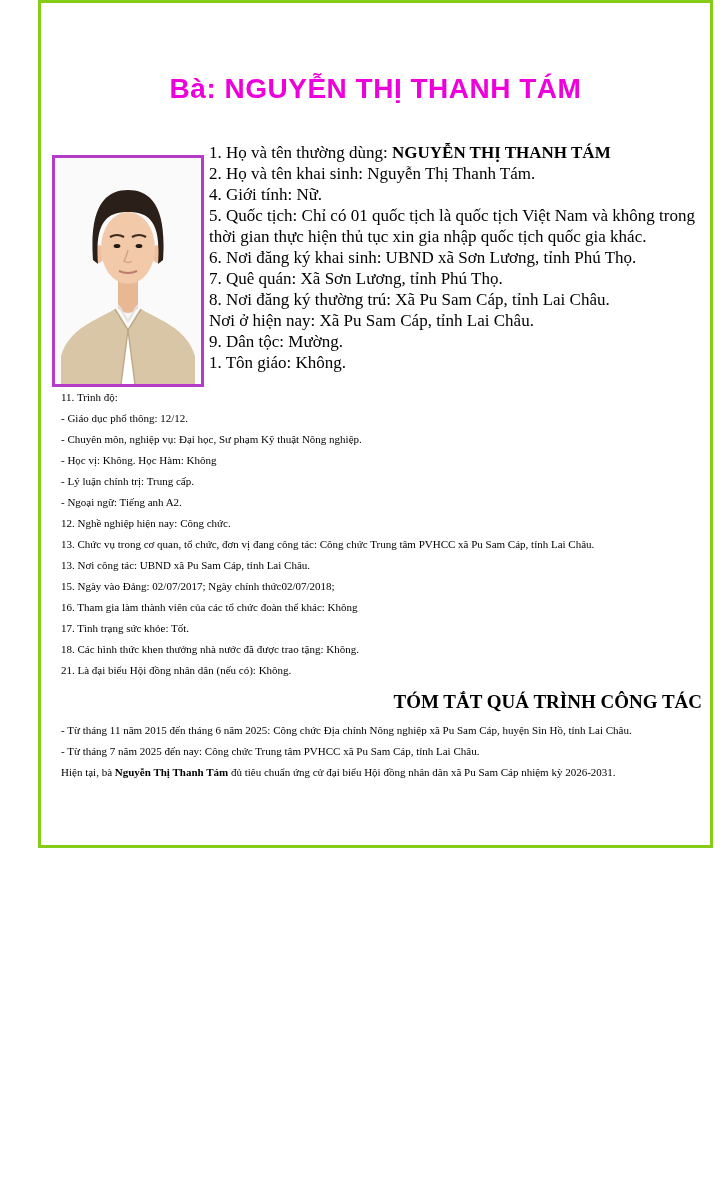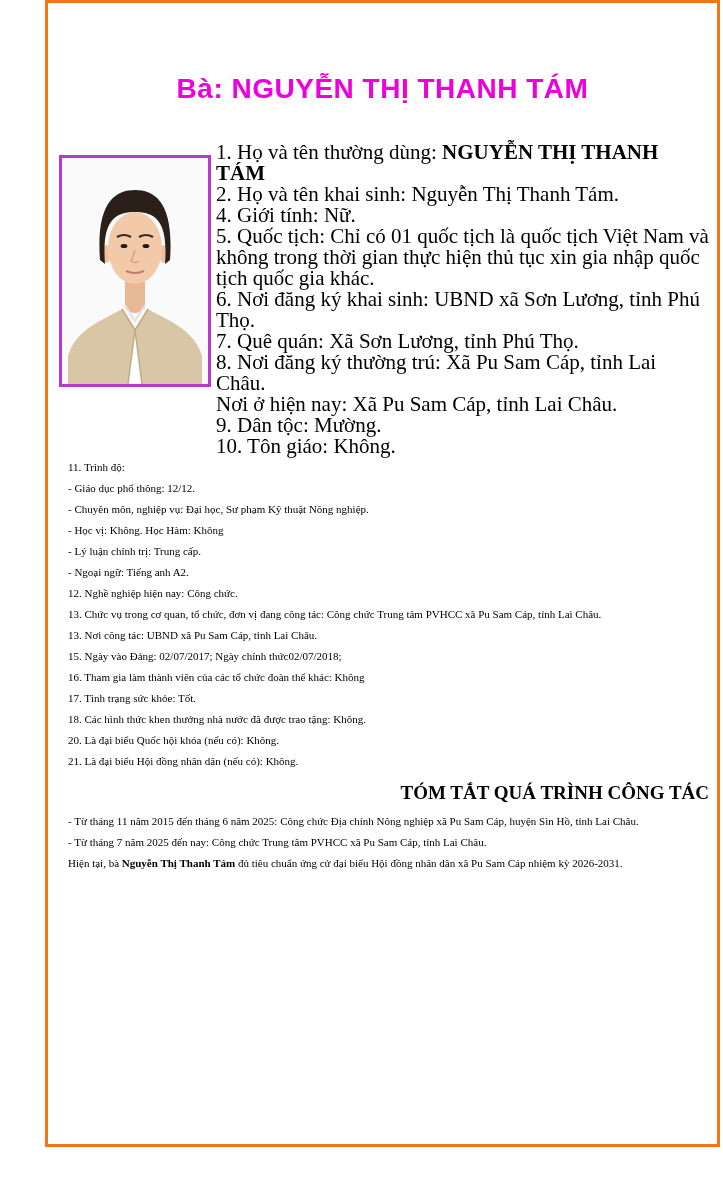--- a/index.html
+++ b/index.html
@@ -10,25 +10,25 @@
   body {
     width: 723px;
     height: 1200px;
     position: relative;
     font-family: "Liberation Serif", serif;
     color: #000;
     overflow: hidden;
   }
   .frame {
     position: absolute;
-    left: 45px;
+    left: 38px;
     top: 0;
     width: 675px;
-    height: 1147px;
-    border: 3px solid #f97316;
+    height: 848px;
+    border: 3px solid #84cc16;
     box-sizing: border-box;
     background: #ffffff;
   }
   .page-title {
     margin: 69px 0 0 0;
     text-align: center;
     font-family: "Liberation Sans", sans-serif;
     font-weight: bold;
     font-size: 28px;
     line-height: 34px;
@@ -45,21 +45,21 @@
     width: 146px;
     height: 226px;
     border: 3px solid #b43cc8;
     margin-top: 13px;
     background: #fbfafa;
     overflow: hidden;
   }
   .profile-list {
     margin-left: 5px;
     width: 494px;
-    font-size: 21px;
+    font-size: 17px;
     line-height: 21px;
   }
   .line { margin: 0; }
   .details, .history {
     margin: 0 8px 0 20px;
     font-size: 11px;
     line-height: 21px;
   }
   .section-heading {
     margin: 9px 8px 7px 20px;
@@ -115,39 +115,38 @@
     <div class="profile-list">
       <p class="line"><span>1. Họ và tên thường dùng: </span><b>NGUYỄN THỊ THANH TÁM</b></p>
       <p class="line">2. Họ và tên khai sinh: Nguyễn Thị Thanh Tám.</p>
       <p class="line">4. Giới tính: Nữ.</p>
       <p class="line">5. Quốc tịch: Chỉ có 01 quốc tịch là quốc tịch Việt Nam và không trong thời gian thực hiện thủ tục xin gia nhập quốc tịch quốc gia khác.</p>
       <p class="line">6. Nơi đăng ký khai sinh: UBND xã Sơn Lương, tỉnh Phú Thọ.</p>
       <p class="line">7. Quê quán: Xã Sơn Lương, tỉnh Phú Thọ.</p>
       <p class="line">8. Nơi đăng ký thường trú: Xã Pu Sam Cáp, tỉnh Lai Châu.</p>
       <p class="line">Nơi ở hiện nay: Xã Pu Sam Cáp, tỉnh Lai Châu.</p>
       <p class="line">9. Dân tộc: Mường.</p>
-      <p class="line">10. Tôn giáo: Không.</p>
+      <p class="line">1. Tôn giáo: Không.</p>
     </div>
   </div>
 
   <div class="details">
     <p class="line">11. Trình độ:</p>
     <p class="line">- Giáo dục phổ thông: 12/12.</p>
     <p class="line">- Chuyên môn, nghiệp vụ: Đại học, Sư phạm Kỹ thuật Nông nghiệp.</p>
     <p class="line">- Học vị: Không. Học Hàm: Không</p>
     <p class="line">- Lý luận chính trị: Trung cấp.</p>
     <p class="line">- Ngoại ngữ: Tiếng anh A2.</p>
     <p class="line">12. Nghề nghiệp hiện nay: Công chức.</p>
     <p class="line">13. Chức vụ trong cơ quan, tổ chức, đơn vị đang công tác: Công chức Trung tâm PVHCC xã Pu Sam Cáp, tỉnh Lai Châu.</p>
     <p class="line">13. Nơi công tác: UBND xã Pu Sam Cáp, tỉnh Lai Châu.</p>
     <p class="line">15. Ngày vào Đảng: 02/07/2017; Ngày chính thức02/07/2018;</p>
     <p class="line">16. Tham gia làm thành viên của các tổ chức đoàn thể khác: Không</p>
     <p class="line">17. Tình trạng sức khỏe: Tốt.</p>
     <p class="line">18. Các hình thức khen thưởng nhà nước đã được trao tặng: Không.</p>
-    <p class="line">20. Là đại biểu Quốc hội khóa (nếu có): Không.</p>
     <p class="line">21. Là đại biểu Hội đồng nhân dân (nếu có): Không.</p>
   </div>
 
   <h2 class="section-heading">TÓM TẮT QUÁ TRÌNH CÔNG TÁC</h2>
 
   <div class="history">
     <p class="line">- Từ tháng 11 năm 2015 đến tháng 6 năm 2025: Công chức Địa chính Nông nghiệp xã Pu Sam Cáp, huyện Sìn Hồ, tỉnh Lai Châu.</p>
     <p class="line">- Từ tháng 7 năm 2025 đến nay: Công chức Trung tâm PVHCC xã Pu Sam Cáp, tỉnh Lai Châu.</p>
     <p class="line"><span>Hiện tại, bà </span><b>Nguyễn Thị Thanh Tám</b><span> đủ tiêu chuẩn ứng cử đại biểu Hội đồng nhân dân xã Pu Sam Cáp nhiệm kỳ 2026-2031.</span></p>
   </div>

